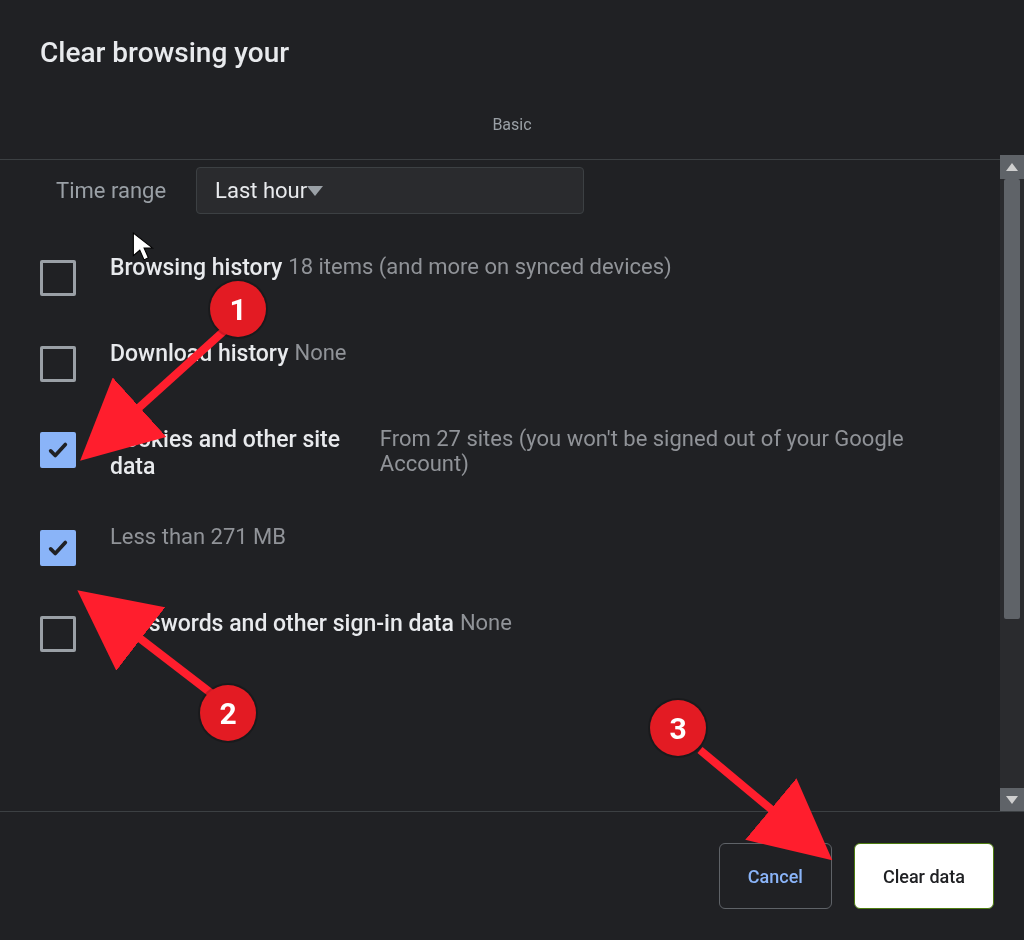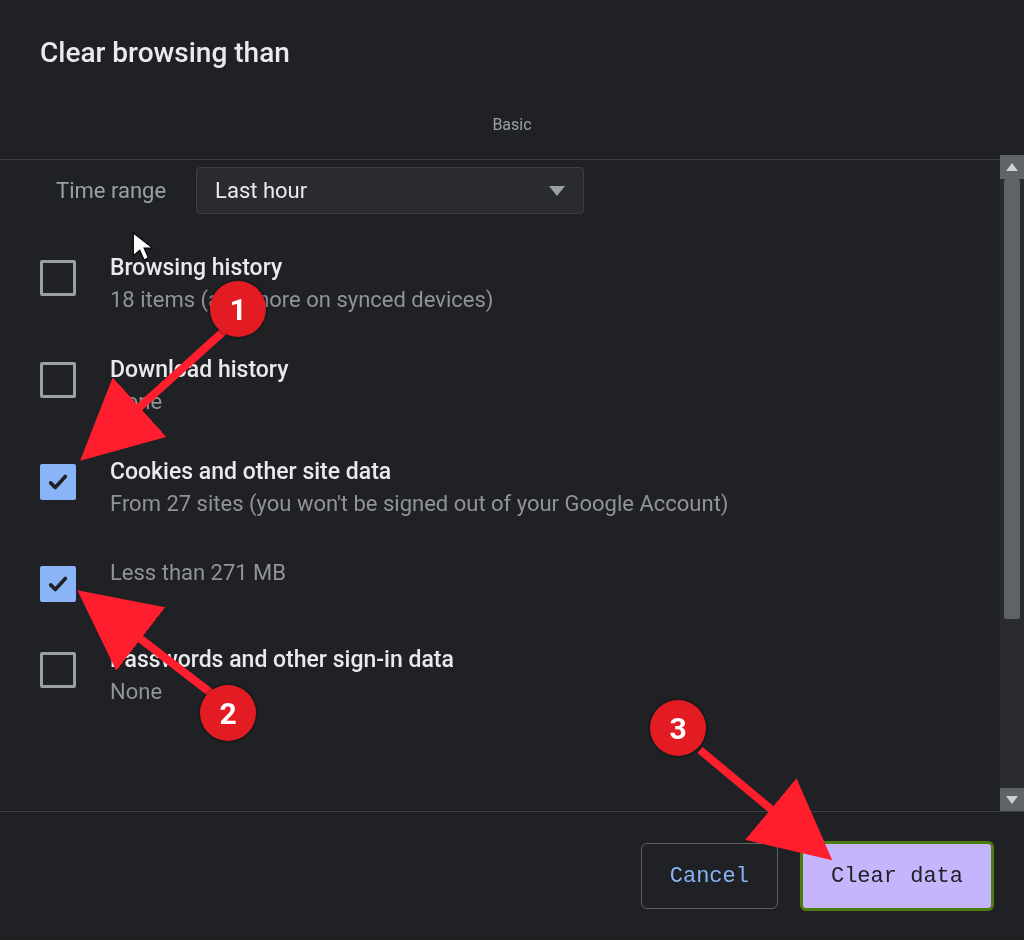--- a/index.html
+++ b/index.html
@@ -6,55 +6,55 @@
   .dialog{position:relative;width:1024px;height:940px;background:#202124;color:#e8eaed;}
   .dlg-title{font-size:28px;font-weight:500;color:#e8eaed;padding:36px 0 0 40px;}
   .tabs{display:flex;height:70px;margin-top:20px;border-bottom:1px solid #3c4043;}
   .tab{flex:1;display:flex;align-items:center;justify-content:center;font-size:16px;cursor:pointer;}
   .tab-basic{color:#9aa0a6;}
   .tab-advanced{color:#8ab4f8;font-weight:500;position:relative;}
   .tab-advanced::after{content:"";position:absolute;left:0;right:0;bottom:-1px;height:4px;background:#8ab4f8;}
   .content{position:absolute;left:0;right:24px;top:155px;bottom:128px;overflow:hidden;}
   .timerow{display:flex;align-items:center;gap:30px;padding:12px 0 18px 40px;}
   .tr-label{color:#9aa0a6;font-size:22px;margin-left:16px;}
-  .select{display:flex;align-items:center;justify-content:space-between;background:#2a2b2e;border:1px solid #3c4043;border-radius:4px;padding:10px 18px;width:350px;color:#e8eaed;font-size:22px;cursor:pointer;}
+  .select{display:flex;align-items:center;background:#2a2b2e;border:1px solid #3c4043;border-radius:4px;padding:10px 18px;width:350px;color:#e8eaed;font-size:22px;cursor:pointer;}
   .caret{width:0;height:0;border-left:8px solid transparent;border-right:8px solid transparent;border-top:10px solid #9aa0a6;}
   .list{padding:0 40px;}
   .item{display:flex;align-items:flex-start;gap:34px;padding:22px 0;}
   .cb{margin-top:6px;width:30px;height:30px;border:3px solid #9aa0a6;border-radius:2px;flex:0 0 30px;display:flex;align-items:center;justify-content:center;cursor:pointer;}
   .cb.checked{background:#8ab4f8;border-color:#8ab4f8;}
   .cb.checked svg{display:block;}
   .cb svg{display:none;width:22px;height:22px;fill:none;stroke:#202124;stroke-width:4;stroke-linecap:round;stroke-linejoin:round;}
-  .it-text{display:flex;flex-direction:column;gap:6px;}
+  .it-text{display:flex;flex-direction:row;gap:6px;}
   .it-title{color:#e8eaed;font-size:23px;font-weight:500;}
   .it-sub{color:#909398;font-size:22px;}
   .footer{position:absolute;left:0;right:0;bottom:0;height:128px;border-top:1px solid #3c4043;display:flex;align-items:center;justify-content:flex-end;gap:22px;padding-right:30px;}
-  .btn{height:56px;padding:4px 28px;border-radius:6px;font-size:22px;font-weight:500;cursor:pointer;display:flex;align-items:center;font-family:Liberation Mono, monospace;}
+  .btn{height:56px;padding:4px 28px;border-radius:6px;font-size:18px;font-weight:500;cursor:pointer;display:flex;align-items:center;}
   .btn-cancel{background:transparent;border:1px solid #5f6368;color:#8ab4f8;}
-  .btn-clear{background:#c4b5fd;color:#202124;border:3px solid #4d7c0f;text-align:center;}
+  .btn-clear{background:#ffffff;color:#202124;border:1px solid #4d7c0f;text-align:center;}
   .scrollbar{position:absolute;right:0;top:155px;bottom:128px;width:24px;background:#2a2b2e;}
   .sc-arrow{width:24px;height:24px;background:#5f6368;display:flex;align-items:center;justify-content:center;}
   .sc-arrow.up{position:absolute;top:0;}
   .sc-arrow.down{position:absolute;bottom:0;}
   .sc-arrow span{width:0;height:0;border-left:6px solid transparent;border-right:6px solid transparent;}
   .sc-arrow.up span{border-bottom:8px solid #cfcfcf;}
   .sc-arrow.down span{border-top:8px solid #cfcfcf;}
   .sc-thumb{position:absolute;top:24px;left:4px;width:16px;height:440px;background:#5f6368;border-radius:2px;}
   
   .ann{position:absolute;pointer-events:none;}
   .badge{width:56px;height:56px;border-radius:50%;background:#e31b23;color:#fff;font-size:30px;font-weight:700;display:flex;align-items:center;justify-content:center;box-shadow:0 0 0 2px rgba(0,0,0,.2);}
   .arrow-svg{position:absolute;overflow:visible;}
   .cursor{position:absolute;width:22px;height:30px;}
   .cursor svg{width:22px;height:30px;fill:#fff;stroke:#000;stroke-width:1;}
 </style>
 </head>
 <body>
 
 <div class="dialog">
-  <div class="dlg-title">Clear browsing than</div>
+  <div class="dlg-title">Clear browsing your</div>
 
   <div class="tabs">
     <div class="tab tab-basic">Basic</div>
   </div>
 
   <div class="content">
     <div class="timerow">
       <span class="tr-label">Time range</span>
       <div class="select">
         <span>Last hour</span>

